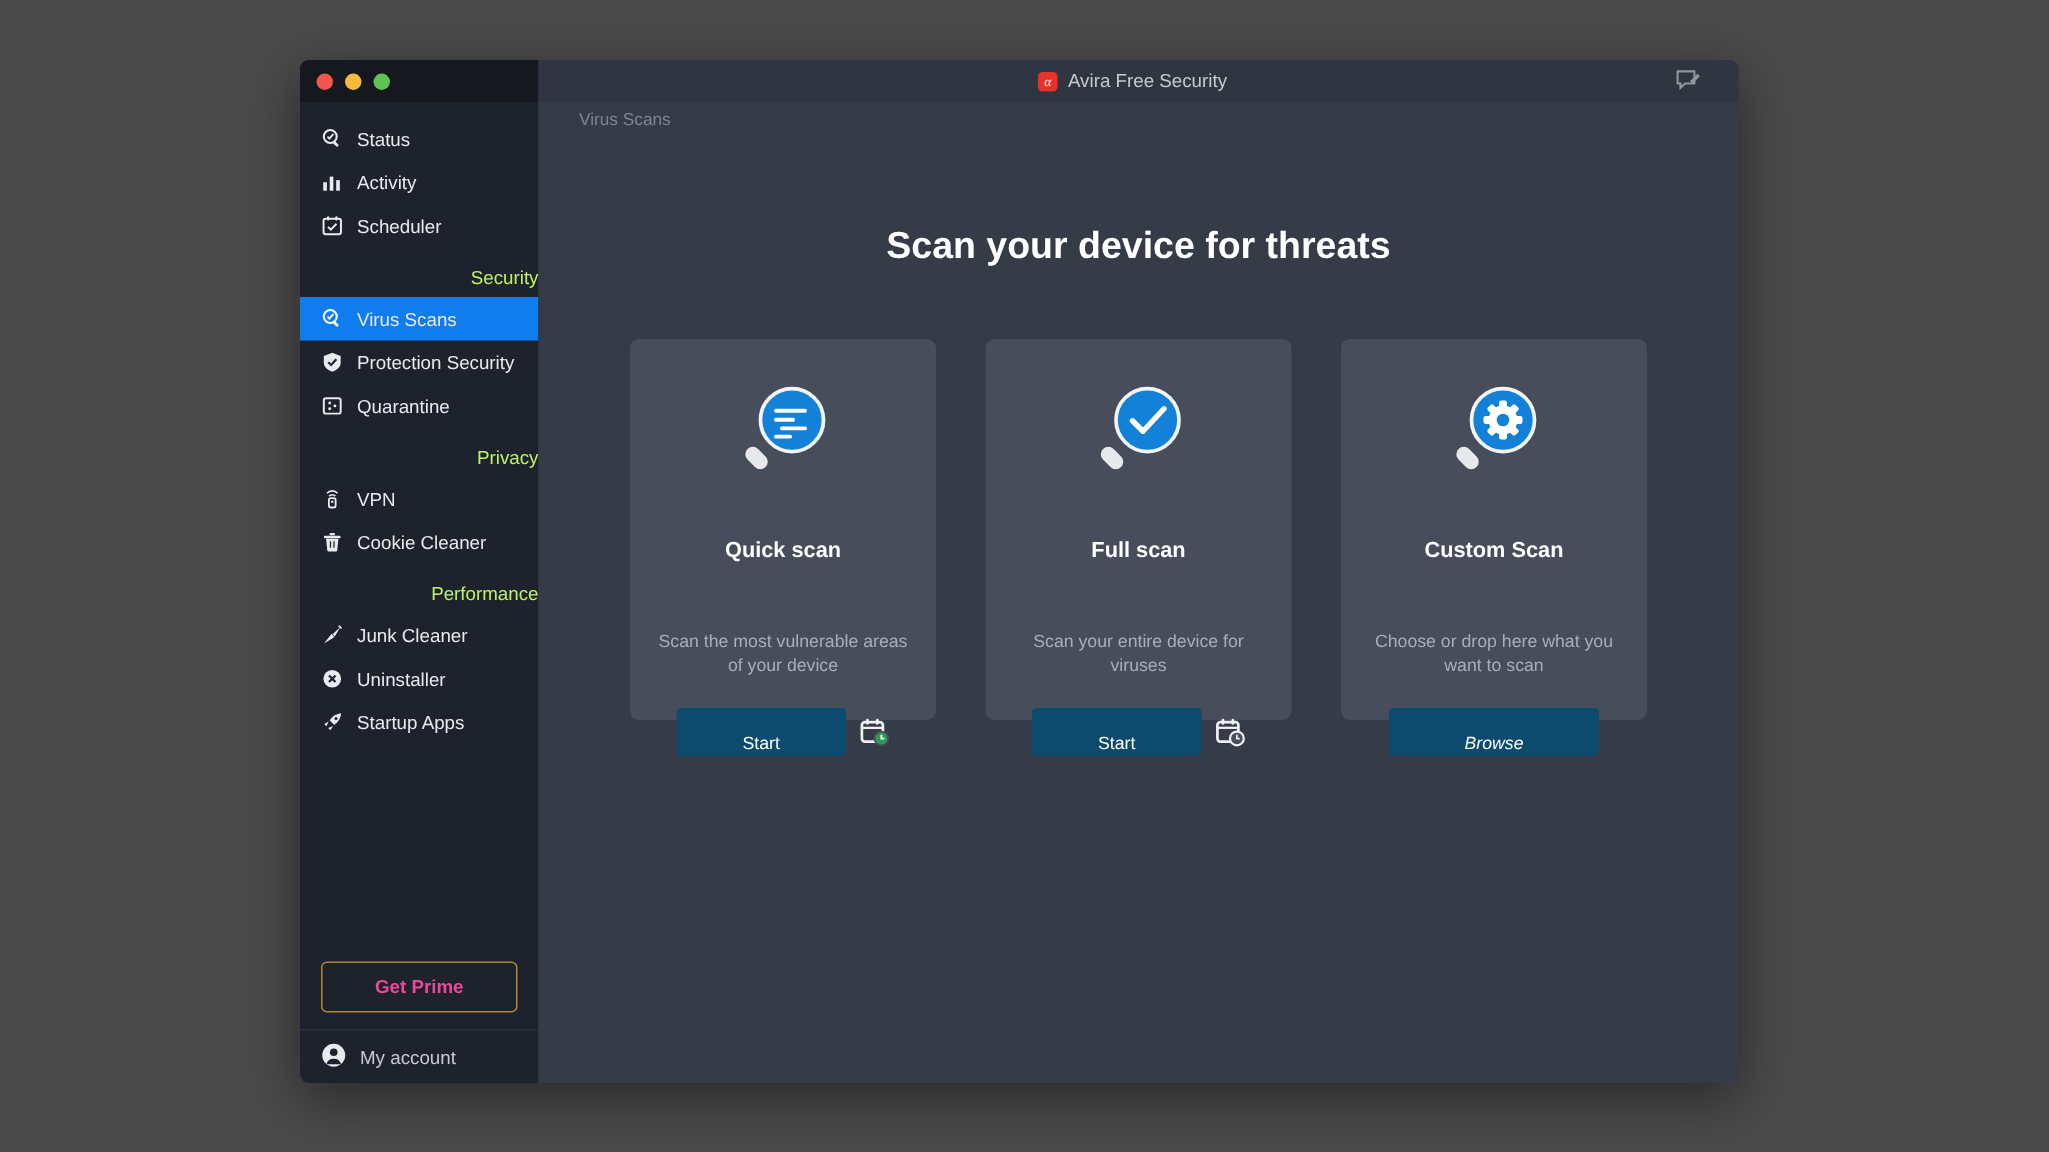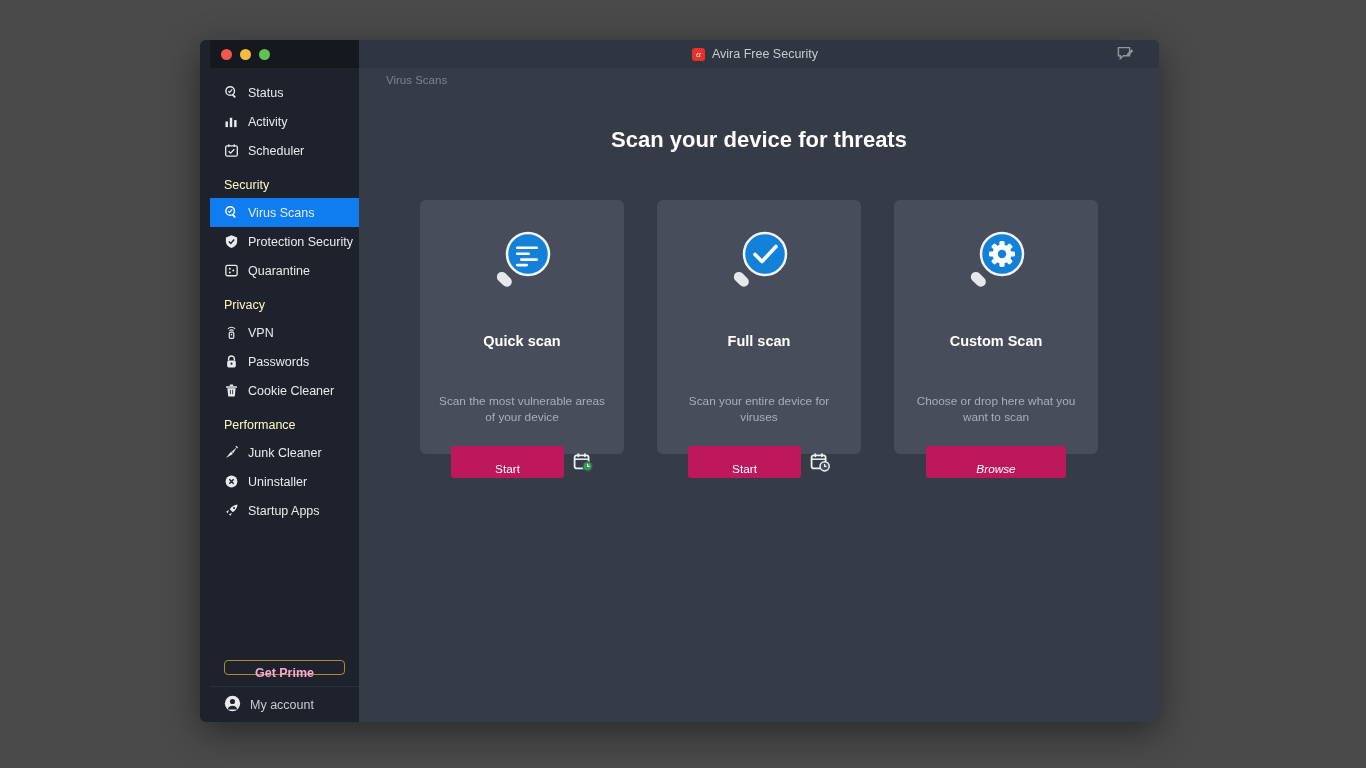--- a/index.html
+++ b/index.html
@@ -28,21 +28,20 @@
   }
 
   
   #sidebar {
     width: 159px;
     background: #1e222c;
     display: flex;
     flex-direction: column;
     flex: 0 0 159px;
     position: relative;
-    padding-left: 10px;
   }
   .titlebar-lights {
     height: 28px;
     display: flex;
     align-items: center;
     padding-left: 11px;
     gap: 8px;
     background: #15181f;
   }
   .light { width: 11px; height: 11px; border-radius: 50%; }
@@ -66,37 +65,38 @@
   .nav-item .ico {
     width: 15px; height: 15px;
     display: inline-flex;
     align-items: center; justify-content: center;
     flex: 0 0 15px;
   }
   .nav-item .ico svg { display: block; }
   .nav-label { white-space: nowrap; }
 
   .nav-group {
-    color: #fef9c3;
+    color: #bef264;
     font-size: 12.5px;
     padding: 13px 0 6px 14px;
+    text-align: right;
   }
 
   #sidebar-bottom { padding: 0 0 0 0; }
   #get-prime-wrap { padding: 0 14px 11px 14px; }
   #get-prime {
     display: block;
     width: 100%;
-    height: 15px;
+    height: 34px;
     line-height: 25px;
     text-align: center;
     background: transparent;
     border: 1px solid #b08a2e;
     border-radius: 4px;
-    color: #f9a8d4;
+    color: #ec4899;
     font-size: 12.5px;
     font-weight: bold;
     cursor: pointer;
     font-family: "Liberation Sans", sans-serif;
   }
   #my-account {
     height: 36px;
     border-top: 1px solid #2b3040;
     display: flex;
     align-items: center;
@@ -150,23 +150,23 @@
   #breadcrumb {
     position: absolute;
     left: 27px; top: 34px;
     color: #7d8492;
     font-size: 11.5px;
   }
 
   #page-title {
     text-align: center;
     color: #ffffff;
-    font-size: 22px;
+    font-size: 25px;
     font-weight: bold;
-    margin-top: 59px;
+    margin-top: 82px;
   }
 
   #cards {
     display: flex;
     justify-content: center;
     gap: 33px;
     margin-top: 47px;
   }
   .card {
     width: 204px;
@@ -196,21 +196,21 @@
   }
   .card-actions {
     margin-top: auto;
     margin-bottom: 22px;
     display: flex;
     align-items: center;
     gap: 9px;
   }
   .scan-btn {
     height: 20px;
-    background: #be185d;
+    background: #0c4a6e;
     border: none;
     border-radius: 3px;
     color: #ffffff;
     font-size: 11.8px;
     cursor: pointer;
     font-family: "Liberation Sans", sans-serif;
     padding: 16px 12px;
   }
   .scan-btn.wide { width: 140px; font-style: italic; }
   .scan-btn.narrow { width: 113px; }
@@ -309,30 +309,20 @@
             <svg width="15" height="15" viewBox="0 0 16 16">
               <path d="M4.2 4.1 A5.2 5.2 0 0 1 11.8 4.1" fill="none" stroke="#e8eaee" stroke-width="1.2"></path>
               <path d="M5.8 6.1 A3 3 0 0 1 10.2 6.1" fill="none" stroke="#e8eaee" stroke-width="1.2"></path>
               <rect x="5.6" y="7.6" width="4.8" height="6.6" rx="1.4" fill="none" stroke="#e8eaee" stroke-width="1.3"></rect>
               <circle cx="8" cy="10.2" r="0.9" fill="#e8eaee"></circle>
             </svg>
           </span>
           <span class="nav-label">VPN</span>
         </div>
 
-        <div class="nav-item">
-          <span class="ico">
-            <svg width="15" height="15" viewBox="0 0 16 16">
-              <path d="M4.9 7 V5.2 a3.1 3.1 0 0 1 6.2 0 V7" fill="none" stroke="#e8eaee" stroke-width="1.5"></path>
-              <rect x="3.4" y="6.9" width="9.2" height="7.4" rx="1.7" fill="#e8eaee"></rect>
-              <circle cx="8" cy="10.3" r="1.15" fill="#1e222c"></circle>
-            </svg>
-          </span>
-          <span class="nav-label">Passwords</span>
-        </div>
 
         <div class="nav-item">
           <span class="ico">
             <svg width="15" height="15" viewBox="0 0 16 16">
               <rect x="2.1" y="3.4" width="11.8" height="1.7" rx="0.7" fill="#e8eaee"></rect>
               <rect x="6.1" y="1.5" width="3.8" height="1.6" rx="0.7" fill="#e8eaee"></rect>
               <path d="M3.6 5.5 h8.8 l-0.85 8.1 a1 1 0 0 1 -1 0.9 H5.45 a1 1 0 0 1 -1 -0.9 Z" fill="#e8eaee"></path>
               <rect x="6.3" y="7.3" width="0.9" height="4.6" fill="#1e222c"></rect>
               <rect x="8.8" y="7.3" width="0.9" height="4.6" fill="#1e222c"></rect>
             </svg>

